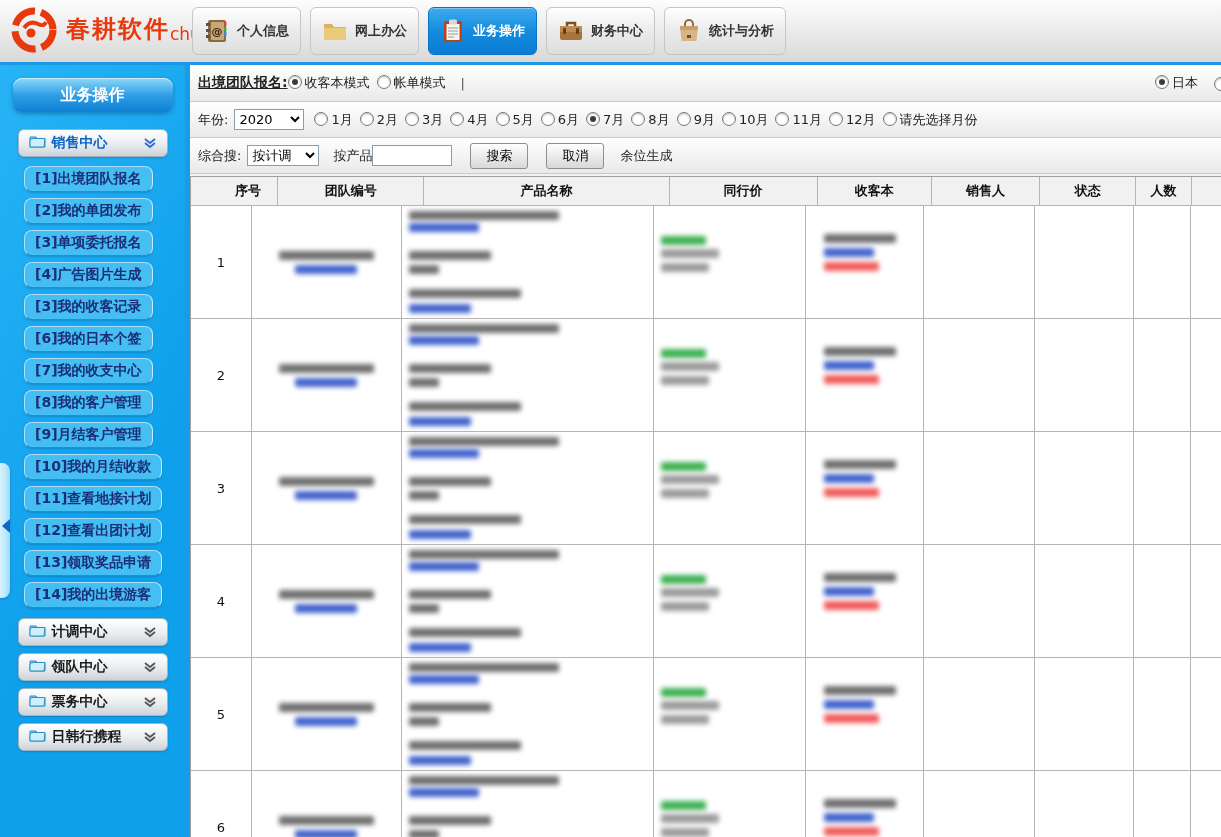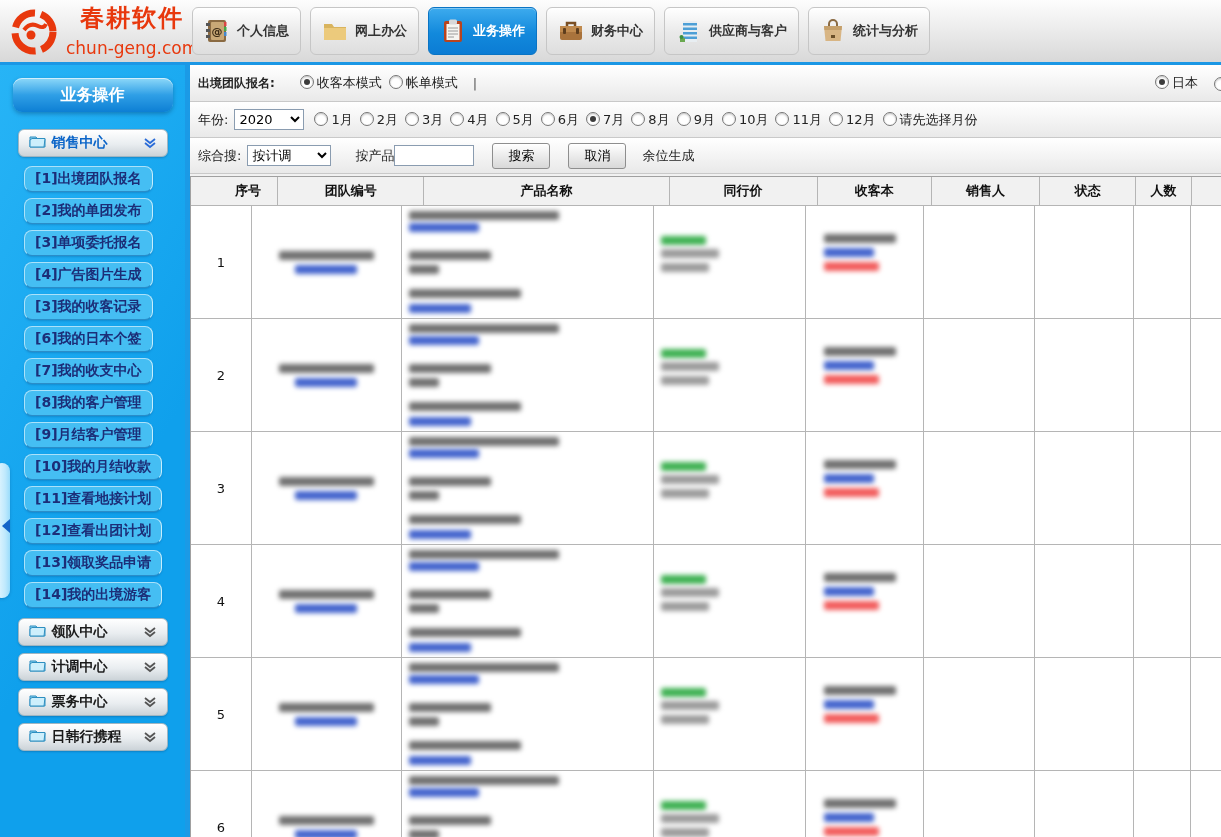--- a/index.html
+++ b/index.html
@@ -6,21 +6,21 @@
   body{
     width:1221px;height:837px;overflow:hidden;position:relative;
     background:#f1f1f1;font-family:"DejaVu Sans",sans-serif;color:#222;
     -webkit-font-smoothing:antialiased;
   }
   
   .topbar{position:absolute;left:0;top:0;right:0;height:62px;
     background:linear-gradient(#fdfdfd,#e7e7e7 60%,#d8d8d8);
     border-bottom:3px solid #1b97e5;z-index:5;}
   .logo{position:absolute;left:10px;top:6px;display:flex;align-items:center;gap:8px;}
-  .logo-text{display:flex;flex-direction:column;line-height:1.05;align-items:center;}
+  .logo-text{display:flex;flex-direction:row;line-height:1.05;}
   .logo-cn{font-size:24px;font-weight:bold;color:#e8380d;letter-spacing:2px;}
   .logo-en{font-size:17px;font-weight:normal;color:#e8380d;margin-top:9px;}
   .tabs{position:absolute;left:192px;top:7px;height:48px;display:flex;gap:9px;}
   .tab{display:flex;align-items:center;gap:7px;padding:0 11px;border:1px solid #c6c6c6;
     border-radius:6px;background:linear-gradient(#ffffff,#e9e9e9 55%,#dedede);
     font-size:13px;font-weight:bold;color:#333;box-shadow:inset 0 1px 0 #fff;cursor:pointer;}
   .tab.active{background:linear-gradient(#3dabee,#1289dc 55%,#0b7cd4);
     border-color:#0a74c4;color:#fff;box-shadow:inset 0 1px 0 rgba(255,255,255,.35);}
   .tab svg{display:block;}
   
@@ -48,33 +48,33 @@
   .collapse-arrow{position:absolute;left:8px;top:56px;width:0;height:0;
     border-top:7px solid transparent;border-bottom:7px solid transparent;
     border-right:8px solid #1464c8;}
   
   .blue-rail{position:absolute;left:185px;top:65px;bottom:0;width:5px;background:#1b9ae6;z-index:4;}
   .content{position:absolute;left:190px;top:65px;right:0;bottom:0;background:#f1f1f1;overflow:hidden;}
   .frow{position:relative;display:flex;align-items:center;padding:0 8px;
     background:linear-gradient(#ffffff,#f3f3f3 55%,#e9e9e9);
     border-bottom:1px solid #c9c9c9;font-size:13px;color:#222;white-space:nowrap;}
   .frow1{height:36px;} .frow2{height:35px;} .frow3{height:35px;}
-  .flabel{font-size:12px;font-weight:bold;margin-right:25px;}
+  .flabel{font-size:14px;font-weight:bold;margin-right:0;text-decoration:underline;}
   .radio{display:inline-block;width:12px;height:12px;border-radius:50%;background:#fff;
     border:1px solid #767676;box-shadow:inset 0 1px 2px rgba(0,0,0,.25);
     vertical-align:-2px;margin-right:3px;position:relative;cursor:pointer;}
   .radio.sel::after{content:'';position:absolute;left:3px;top:3px;width:6px;height:6px;
     border-radius:50%;background:#3c3c3c;}
   .ropt{margin-right:7px;cursor:pointer;}
   .sep{margin:0 8px;color:#555;}
   .jp-group{margin-left:auto;margin-right:8px;}
   .radio.cutoff{position:absolute;right:-7px;top:12px;margin:0;}
   select{font-family:inherit;font-size:13px;height:21px;border:1px solid #8a9cb0;background:#fff;}
   .sel-year{width:70px;margin-right:10px;}
-  .sel-planner{width:84px;margin:0 24px 0 6px;}
+  .sel-planner{width:72px;margin:0 14px 0 6px;}
   .txt-input{width:72px;height:17px;border:1px solid #8a9cb0;font-size:13px;padding:1px 3px;}
   .btn{margin-left:18px;padding:3px 15px;border:1px solid #8e8e8e;border-radius:3px;
     background:linear-gradient(#ffffff,#e9e9e9 55%,#d8d8d8);font-size:13px;cursor:pointer;
     box-shadow:inset 0 1px 0 #fff;}
   .plain-link{margin-left:16px;cursor:pointer;}
   
   .gtable{margin:2px 0 0 0;width:1039px;border-top:1px solid #a0a0a0;border-left:1px solid #a0a0a0;background:#fff;}
   .tr{display:flex;border-bottom:1px solid #b5b5b5;background:#fff;}
   .tr.head{background:#f1f1f1;}
   .td{border-right:1px solid #b5b5b5;box-sizing:border-box;overflow:hidden;position:relative;}
@@ -152,36 +152,20 @@
             <path d="M9 8 v-3 h8 v3" fill="none" stroke="#7a4f24" stroke-width="2.5"></path>
             <rect x="5" y="10" width="3" height="6" rx="1" fill="#5d3d1d"></rect>
             <rect x="18" y="10" width="3" height="6" rx="1" fill="#5d3d1d"></rect>
           </svg>
         </span>
         <span>财务中心</span>
       </div>
       <div class="tab">
         <span>
           <svg width="26" height="26" viewBox="0 0 26 26">
-            <rect x="7" y="3" width="14" height="21" fill="#e8eef2"></rect>
-            <g fill="#4d9fd6">
-              <rect x="7" y="5" width="14" height="2.5"></rect>
-              <rect x="7" y="9.5" width="14" height="2.5"></rect>
-              <rect x="7" y="14" width="14" height="2.5"></rect>
-              <rect x="7" y="18.5" width="14" height="2.5"></rect>
-            </g>
-            <rect x="4" y="20" width="5" height="4" fill="#6aa84f"></rect>
-            <circle cx="5.5" cy="19" r="2" fill="#3f8f3f"></circle>
-          </svg>
-        </span>
-        <span>供应商与客户</span>
-      </div>
-      <div class="tab">
-        <span>
-          <svg width="26" height="26" viewBox="0 0 26 26">
             <path d="M4 8 h18 l-1.5 15 h-15 z" fill="#d8b584"></path>
             <path d="M4 8 h18 l-.4 4 h-17.2 z" fill="#c5a06b"></path>
             <path d="M9 8 v-2 a4 4 0 0 1 8 0 v2" fill="none" stroke="#8a6a42" stroke-width="2"></path>
             <rect x="11" y="17" width="4" height="3" fill="#6b4f2a"></rect>
           </svg>
         </span>
         <span>统计与分析</span>
       </div>
     </div>
 </div>
@@ -215,33 +199,33 @@
         <div class="subitem">[11]查看地接计划</div>
         <div class="subitem">[12]查看出团计划</div>
         <div class="subitem">[13]领取奖品申请</div>
         <div class="subitem">[14]我的出境游客</div>
       </div>
       <div class="acc">
         <span><svg width="17" height="13" viewBox="0 0 17 13">
             <path d="M1 2 h6 l1.5 2 h7.5 v8 h-15 z" fill="#8fd4f4" stroke="#2e8fc0" stroke-width="1"></path>
             <path d="M1 5 l2-1.5 h13 l-1 8.5 h-14 z" fill="#cdeffc" stroke="#2e8fc0" stroke-width="1"></path>
           </svg></span>
-        <span>领队中心</span>
+        <span>计调中心</span>
         <span style="margin-left:auto;display:flex;">
           <svg class="chev" width="14" height="11" viewBox="0 0 14 11">
             <path d="M2 1 l5 4 l5 -4 M2 5 l5 4 l5 -4" fill="none" stroke="#555" stroke-width="1.8"></path>
           </svg>
         </span>
       </div>
       <div class="acc">
         <span><svg width="17" height="13" viewBox="0 0 17 13">
             <path d="M1 2 h6 l1.5 2 h7.5 v8 h-15 z" fill="#8fd4f4" stroke="#2e8fc0" stroke-width="1"></path>
             <path d="M1 5 l2-1.5 h13 l-1 8.5 h-14 z" fill="#cdeffc" stroke="#2e8fc0" stroke-width="1"></path>
           </svg></span>
-        <span>计调中心</span>
+        <span>领队中心</span>
         <span style="margin-left:auto;display:flex;">
           <svg class="chev" width="14" height="11" viewBox="0 0 14 11">
             <path d="M2 1 l5 4 l5 -4 M2 5 l5 4 l5 -4" fill="none" stroke="#555" stroke-width="1.8"></path>
           </svg>
         </span>
       </div>
       <div class="acc">
         <span><svg width="17" height="13" viewBox="0 0 17 13">
             <path d="M1 2 h6 l1.5 2 h7.5 v8 h-15 z" fill="#8fd4f4" stroke="#2e8fc0" stroke-width="1"></path>
             <path d="M1 5 l2-1.5 h13 l-1 8.5 h-14 z" fill="#cdeffc" stroke="#2e8fc0" stroke-width="1"></path>

